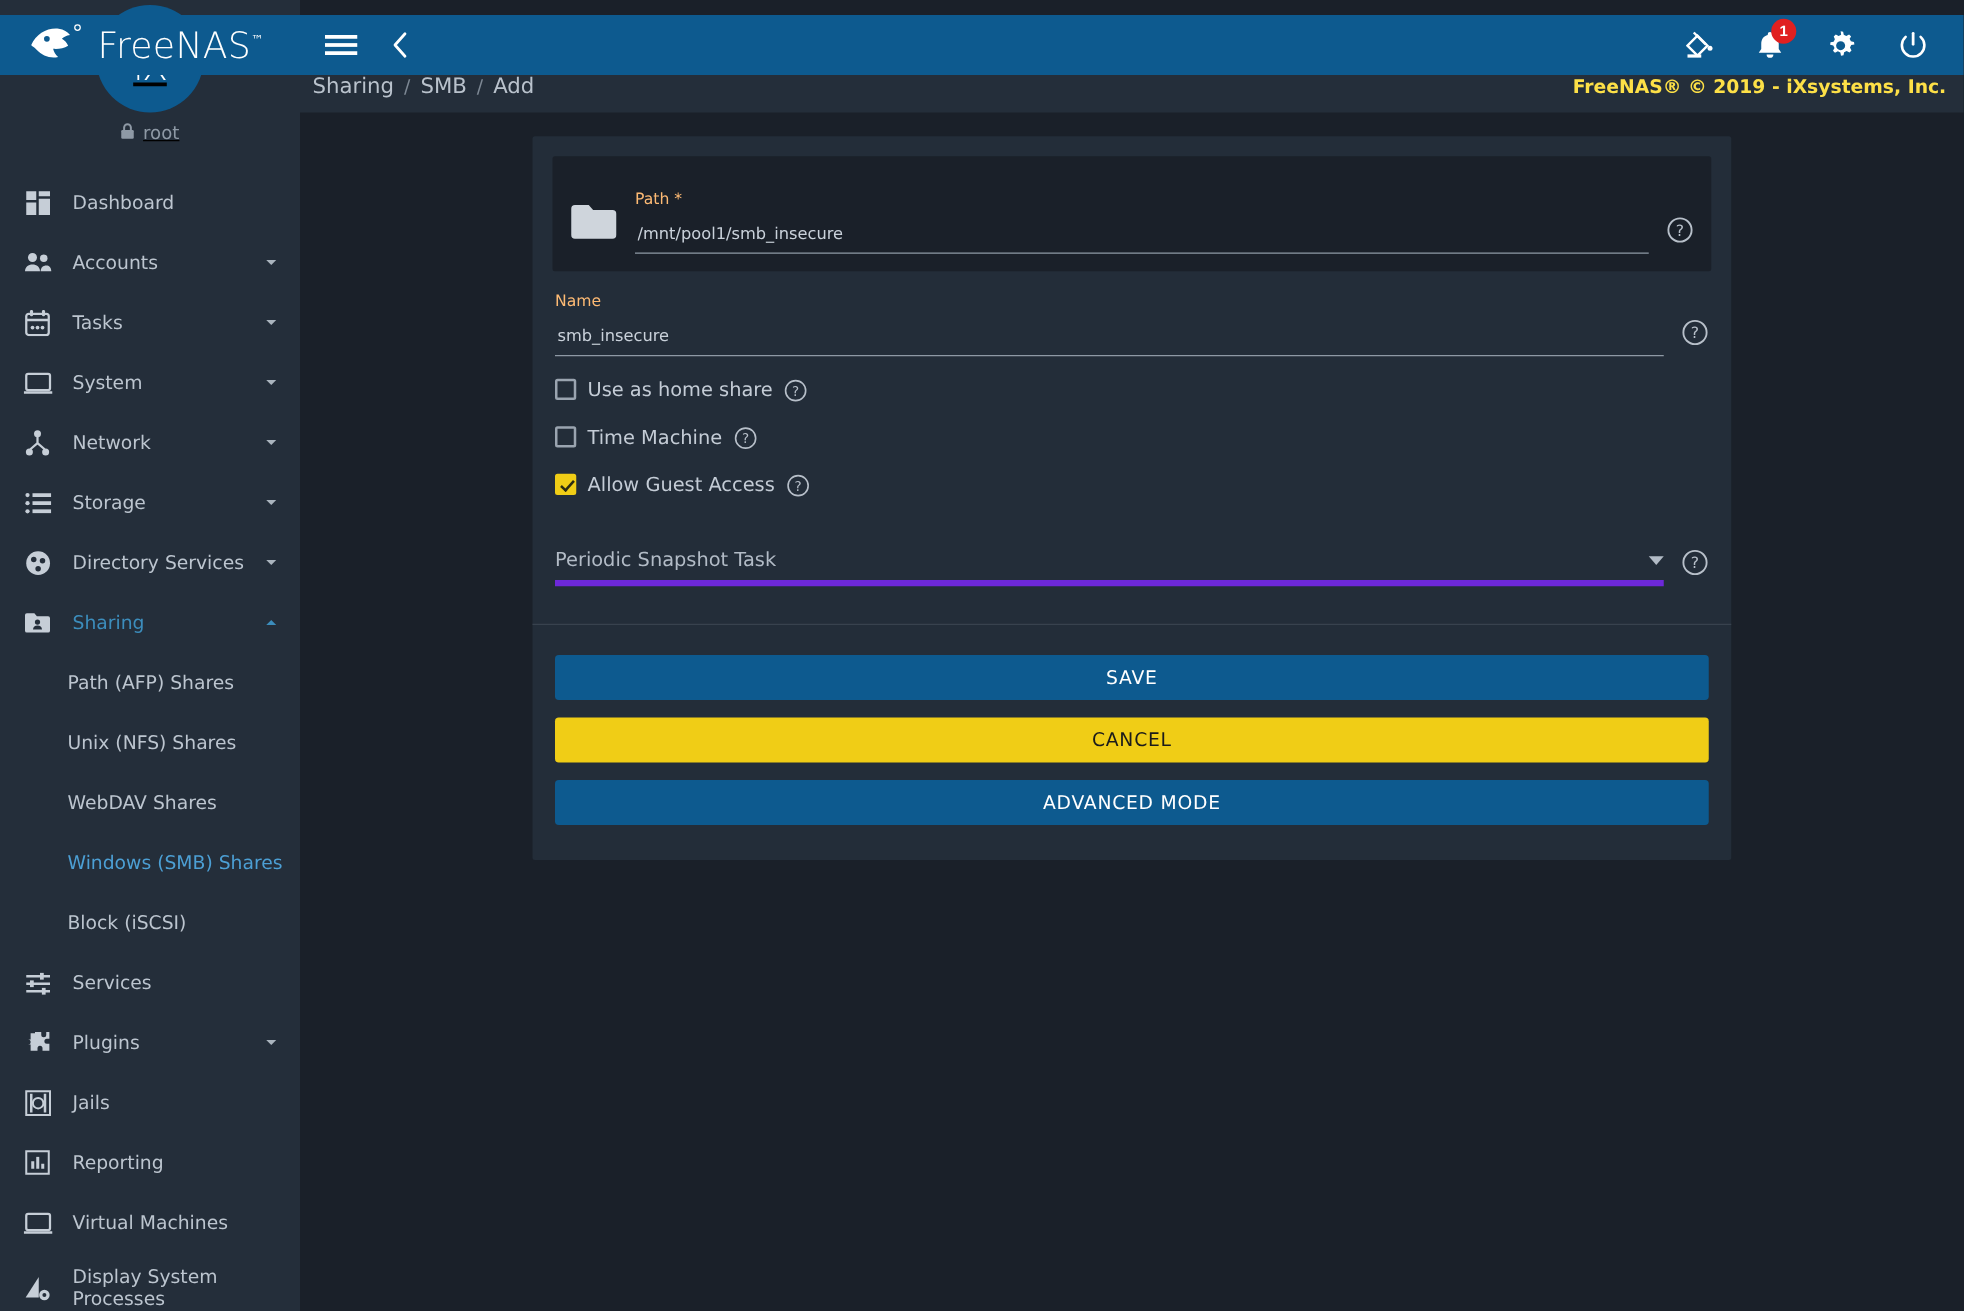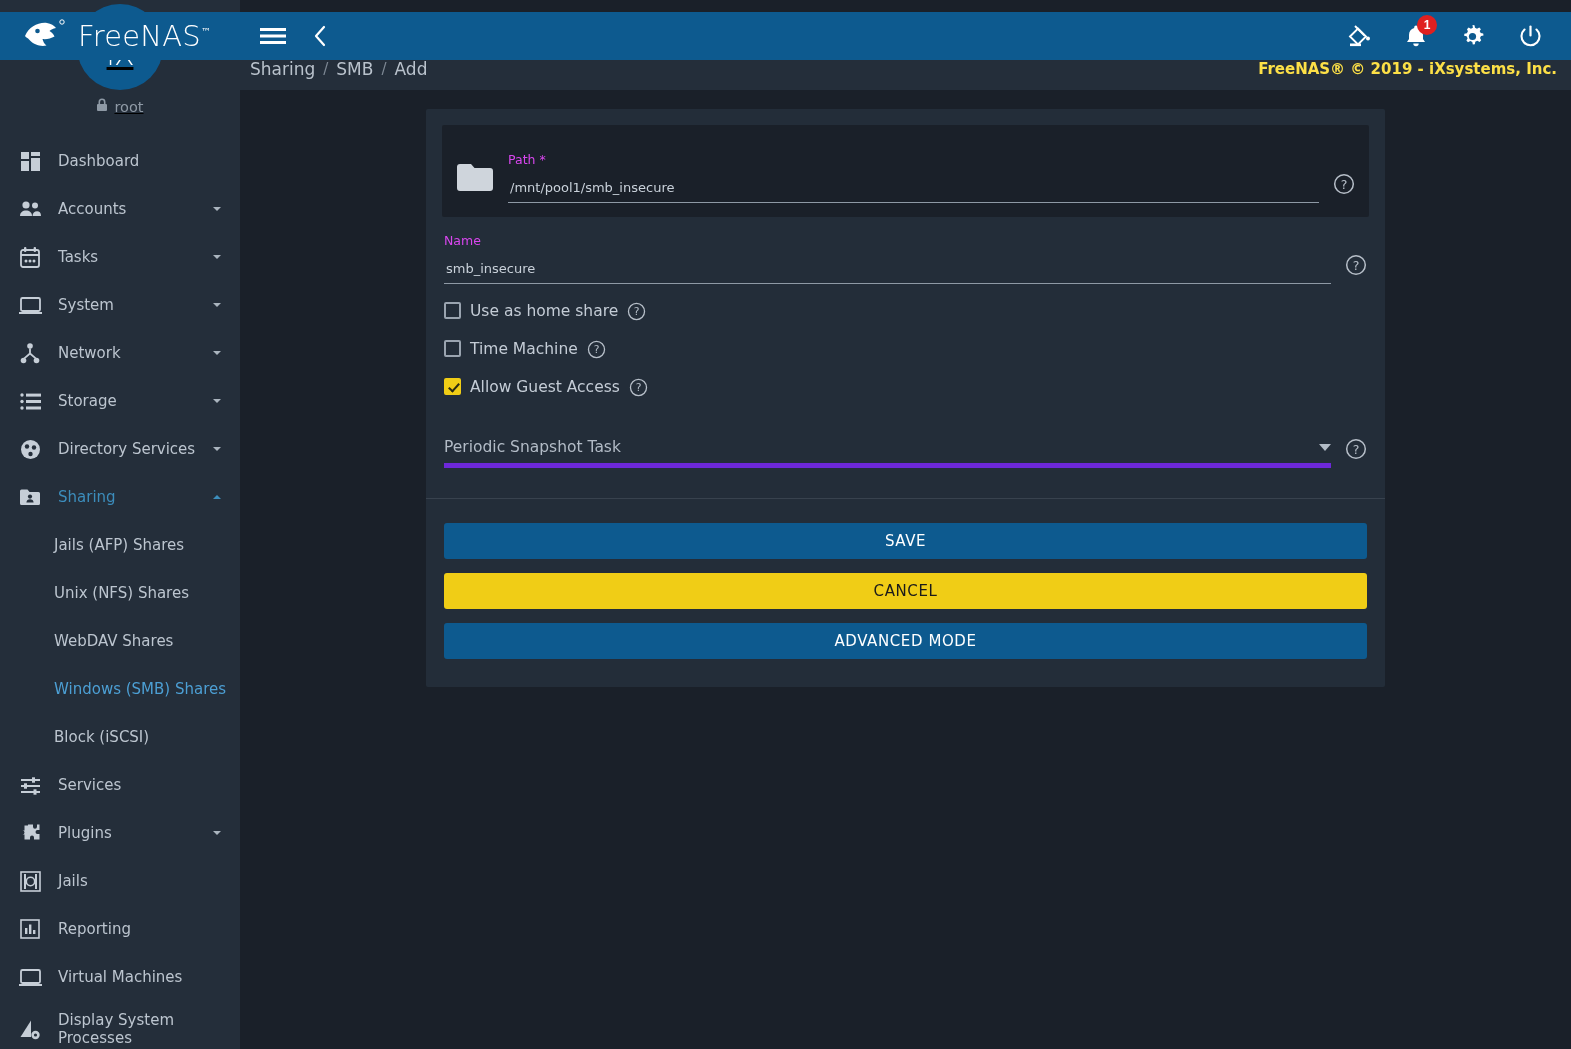--- a/index.html
+++ b/index.html
@@ -113,21 +113,21 @@
     padding: 16px 16px 0 16px;
   }
   .path-box {
     background: #1a2029; border-radius: 2px;
     padding: 10px 14px 14px 14px; display: flex; align-items: flex-end; gap: 14px;
     height: 92px;
   }
   .folder-icon { width: 38px; height: 34px; flex: none; margin-bottom: 8px; }
   .field { flex: 1; position: relative; }
   .field-label {
-    color: #d946ef; font-size: 12.5px; margin-bottom: 10px; display: block;
+    color: #fdba74; font-size: 12.5px; margin-bottom: 10px; display: block;
   }
   .field-input {
     width: 100%; background: transparent; border: none;
     border-bottom: 1px solid #8e99a5; color: #c9d1da;
     font-size: 13px; font-family: inherit; padding: 0 0 7px 2px; outline: none;
   }
   .help-icon {
     width: 22px; height: 22px; flex: none; color: #b7bfc9; margin-bottom: 8px;
     cursor: pointer;
   }
@@ -315,21 +315,21 @@
               <path d="M7.4 14.6c0-2.1 1.6-3.3 3.6-3.3s3.6 1.2 3.6 3.3z" fill="#242e3a"></path>
             </svg>
         </span>
         <span class="nav-label">Sharing</span>
         <svg class="caret" viewBox="0 0 14 14">
             <path d="M3 9l4-4 4 4z" fill="currentColor"></path>
           </svg>
       </div>
 
       <div class="sub-item">
-        <span>Jails (AFP) Shares</span>
+        <span>Path (AFP) Shares</span>
       </div>
       <div class="sub-item">
         <span>Unix (NFS) Shares</span>
       </div>
       <div class="sub-item">
         <span>WebDAV Shares</span>
       </div>
       <div class="sub-item current">
         <span>Windows (SMB) Shares</span>
       </div>

